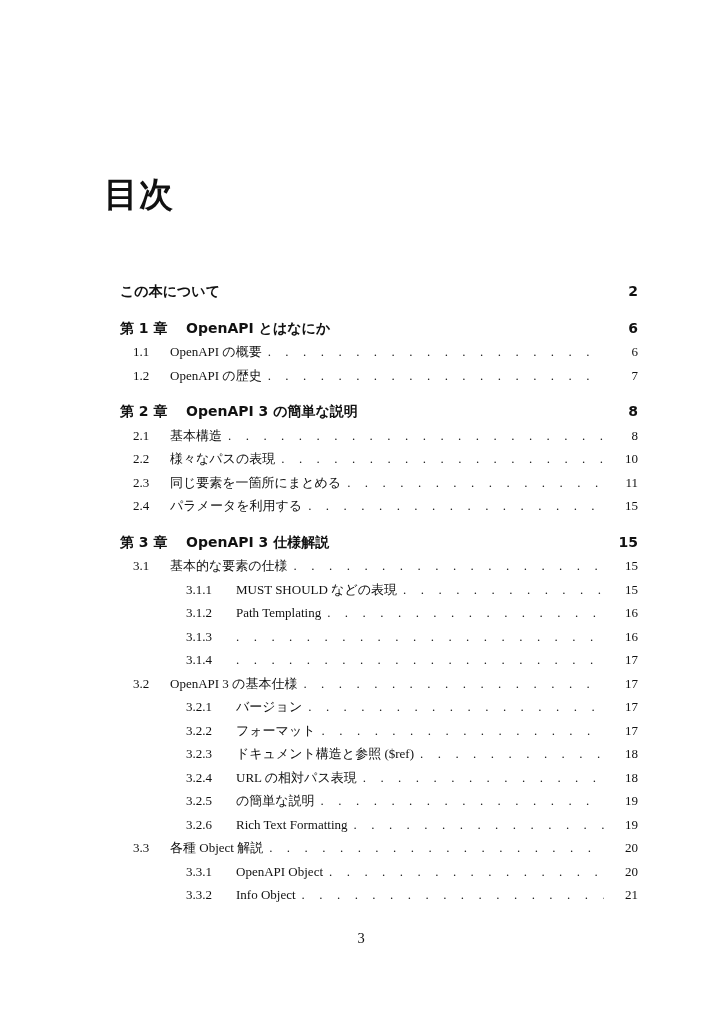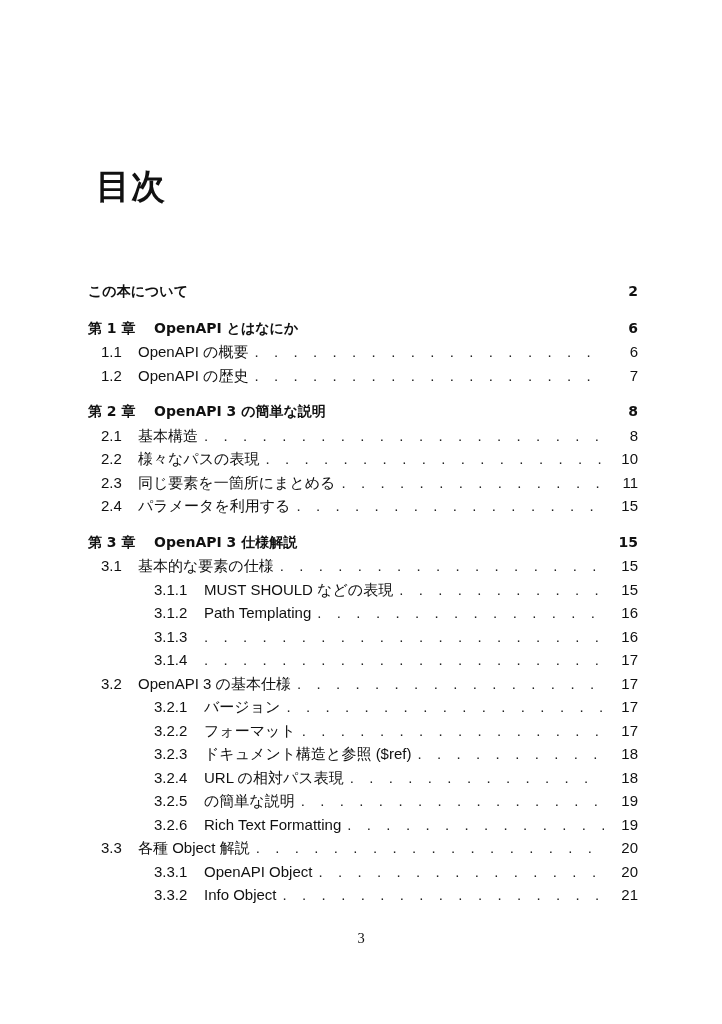--- a/index.html
+++ b/index.html
@@ -1,28 +1,28 @@
 <!DOCTYPE html>
 <html><head>
 <meta charset="utf-8">
 <style>
   html, body { margin: 0; padding: 0; background: #ffffff; }
   body { width: 722px; height: 1024px; position: relative; overflow: hidden; color: #111; }
   .page-title {
     position: absolute; left: 88px; top: 156px;
     font-family: "DejaVu Sans", sans-serif; font-weight: bold; font-size: 34px; letter-spacing: 1px;
-    margin: 8px;
+    margin: 16px;
   }
   .toc { position: absolute; left: 88px; top: 280px; width: 550px; }
-  .row { position: relative; height: 23.5px; line-height: 23.5px; white-space: nowrap; }
+  .row { position: relative; height: 23.5px; line-height: 23.5px; white-space: nowrap; margin-left: 32px; }
   .row.chapter {
     font-family: "DejaVu Sans", sans-serif; font-weight: bold; font-size: 14px;
   }
   .row.section, .row.subsection {
-    font-family: Liberation Sans, sans-serif; font-size: 15px;
+    font-family: Liberation Serif, serif; font-size: 13px;
   }
   .gap-lg { height: 13px; }
   .num { position: absolute; top: 0; }
   .chapter .num { left: 0; }
   .section .num { left: 13px; }
   .subsection .num { left: 66px; }
   .title-wrap { position: absolute; top: 0; right: 34px; display: flex; overflow: hidden; }
   .chapter .title-wrap { left: 66px; }
   .section .title-wrap { left: 50px; }
   .subsection .title-wrap { left: 116px; }

